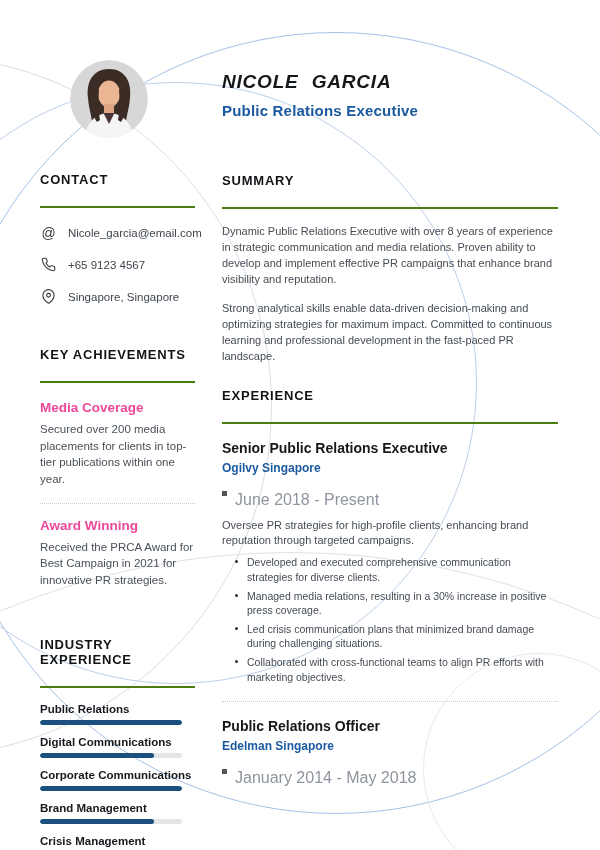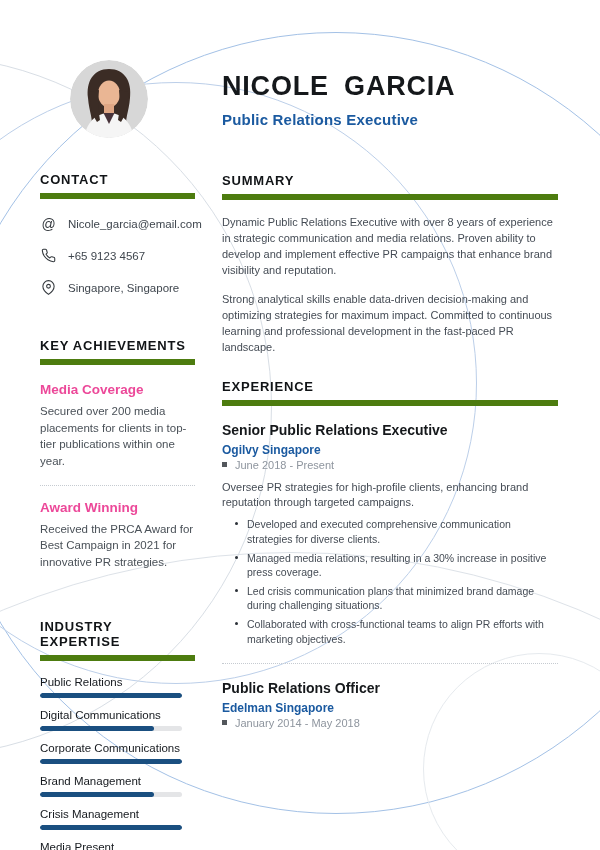--- a/index.html
+++ b/index.html
@@ -12,58 +12,58 @@
   .deco{position:absolute;border-radius:50%;pointer-events:none;z-index:0;}
   .deco.c1{width:780px;height:780px;left:-55px;top:32px;border:1.5px solid var(--curve-blue,#a3c1e6);}
   .deco.c2{width:600px;height:600px;left:-125px;top:82px;border:1.3px solid #bccfe9;}
   .deco.c3{width:1500px;height:1500px;left:-460px;top:552px;border:1px solid var(--curve-gray,#dde2e8);}
   .deco.c4{width:700px;height:700px;left:-430px;top:55px;border:1px solid #d8dee5;}
   .deco.c5{width:230px;height:230px;left:423px;top:653px;border:1.5px solid #e6eaee;}
   .content{position:relative;z-index:1;}
   
   .avatar{position:absolute;left:70px;top:60px;width:78px;height:78px;border-radius:50%;overflow:hidden;}
   .name-block{position:absolute;left:222px;top:72px;}
-  .name{font-size:27px;font-weight:700;color:#15181b;letter-spacing:.8px;word-spacing:7px;line-height:1.1;}
+  .name{font-size:19px;font-weight:700;color:#15181b;letter-spacing:.8px;word-spacing:7px;line-height:1.1;font-style:italic;}
   .job-title{margin-top:9px;font-size:15px;font-weight:700;color:var(--accent-blue,#1b5aa0);letter-spacing:.2px;}
   
   .col-left{position:absolute;left:40px;top:172px;width:155px;}
   .col-right{position:absolute;left:222px;top:173px;width:336px;}
   .section-heading{
     font-size:13px;font-weight:700;color:#111417;letter-spacing:.8px;
-    border-bottom:6px solid #4d7c0f;padding-bottom:6px;
+    border-bottom:2px solid #4d7c0f;padding-bottom:19px;
   }
   
   .contact-list{margin-top:16px;}
   .contact-item{display:flex;align-items:center;margin-bottom:15px;}
   .ci-icon{width:17px;height:17px;margin-right:11px;flex:0 0 auto;display:flex;align-items:center;justify-content:center;color:#33383d;}
   .ci-icon svg{width:15px;height:15px;stroke:#33383d;fill:none;stroke-width:1.7;stroke-linecap:round;stroke-linejoin:round;}
   .at-glyph{font-size:14px;font-weight:400;color:#33383d;}
   .ci-text{font-size:11.5px;color:#3f464e;}
   
   .ach-section{margin-top:42px;}
   .ach-item-title{font-size:13.5px;font-weight:700;color:#ec4899;}
   .ach-item-desc{margin-top:6px;font-size:11.5px;line-height:1.45;color:#4a5158;}
   .dotted-divider{border:none;border-top:1px dotted #c6cbd1;margin:15px 0 14px 0;}
   .ach-first{margin-top:17px;}
   
   .exp-section{margin-top:48px;}
   .skill-list{margin-top:15px;}
   .skill{margin-bottom:11px;}
-  .skill-name{font-size:11.5px;font-weight:400;color:#15191e;margin-bottom:5px;}
+  .skill-name{font-size:11.5px;font-weight:700;color:#15191e;margin-bottom:5px;}
   .skill-track{width:142px;height:5px;border-radius:3px;background:var(--bar-track,#e4e5e7);overflow:hidden;}
   .skill-fill{height:100%;border-radius:3px;background:var(--bar-navy,#1a4f80);}
   
   .summary-paras{margin-top:15px;}
   .summary-paras p{margin:0 0 13px 0;font-size:11px;line-height:1.45;color:#454c55;}
   
   .experience-section{margin-top:23px;}
   .job{margin-top:16px;}
   .job-title-line{font-size:14px;font-weight:700;color:#15181b;}
   .job-company{margin-top:5px;font-size:12px;font-weight:700;color:var(--accent-blue,#1b5aa0);}
-  .job-dates{margin-top:2px;display:flex;align-items:center;font-size:11px;color:#8e959e;}
+  .job-dates{margin-top:16px;display:flex;font-size:16px;color:#8e959e;}
   .date-square{width:5px;height:5px;background:#53575c;margin-right:8px;flex:0 0 auto;}
   .job-desc{margin-top:9px;font-size:11px;line-height:1.45;color:#454c55;}
   .bullets{margin-top:6px;}
   .bullet{display:flex;margin-bottom:5px;padding-left:13px;}
   .bullet-dot{width:3px;height:3px;border-radius:50%;background:#2b3138;margin:5px 9px 0 0;flex:0 0 auto;}
   .bullet-text{font-size:10.5px;line-height:1.35;color:#454c55;}
   .jobs-divider{border:none;border-top:1px dotted #c6cbd1;margin:17px 0 0 0;}
 </style>
 </head>
 <body>
@@ -141,21 +141,21 @@
           <div class="ach-item-desc">Secured over 200 media placements for clients in top-tier publications within one year.</div>
         </div>
         <hr class="dotted-divider">
         <div>
           <div class="ach-item-title">Award Winning</div>
           <div class="ach-item-desc">Received the PRCA Award for Best Campaign in 2021 for innovative PR strategies.</div>
         </div>
       </div>
 
       <div class="exp-section">
-        <div class="section-heading">INDUSTRY EXPERTISE</div>
+        <div class="section-heading">INDUSTRY EXPERIENCE</div>
         <div class="skill-list">
           <div class="skill">
             <div class="skill-name">Public Relations</div>
             <div class="skill-track">
                 <div class="skill-fill" style="width: 100%;"></div>
               </div>
           </div>
           <div class="skill">
             <div class="skill-name">Digital Communications</div>
             <div class="skill-track">

